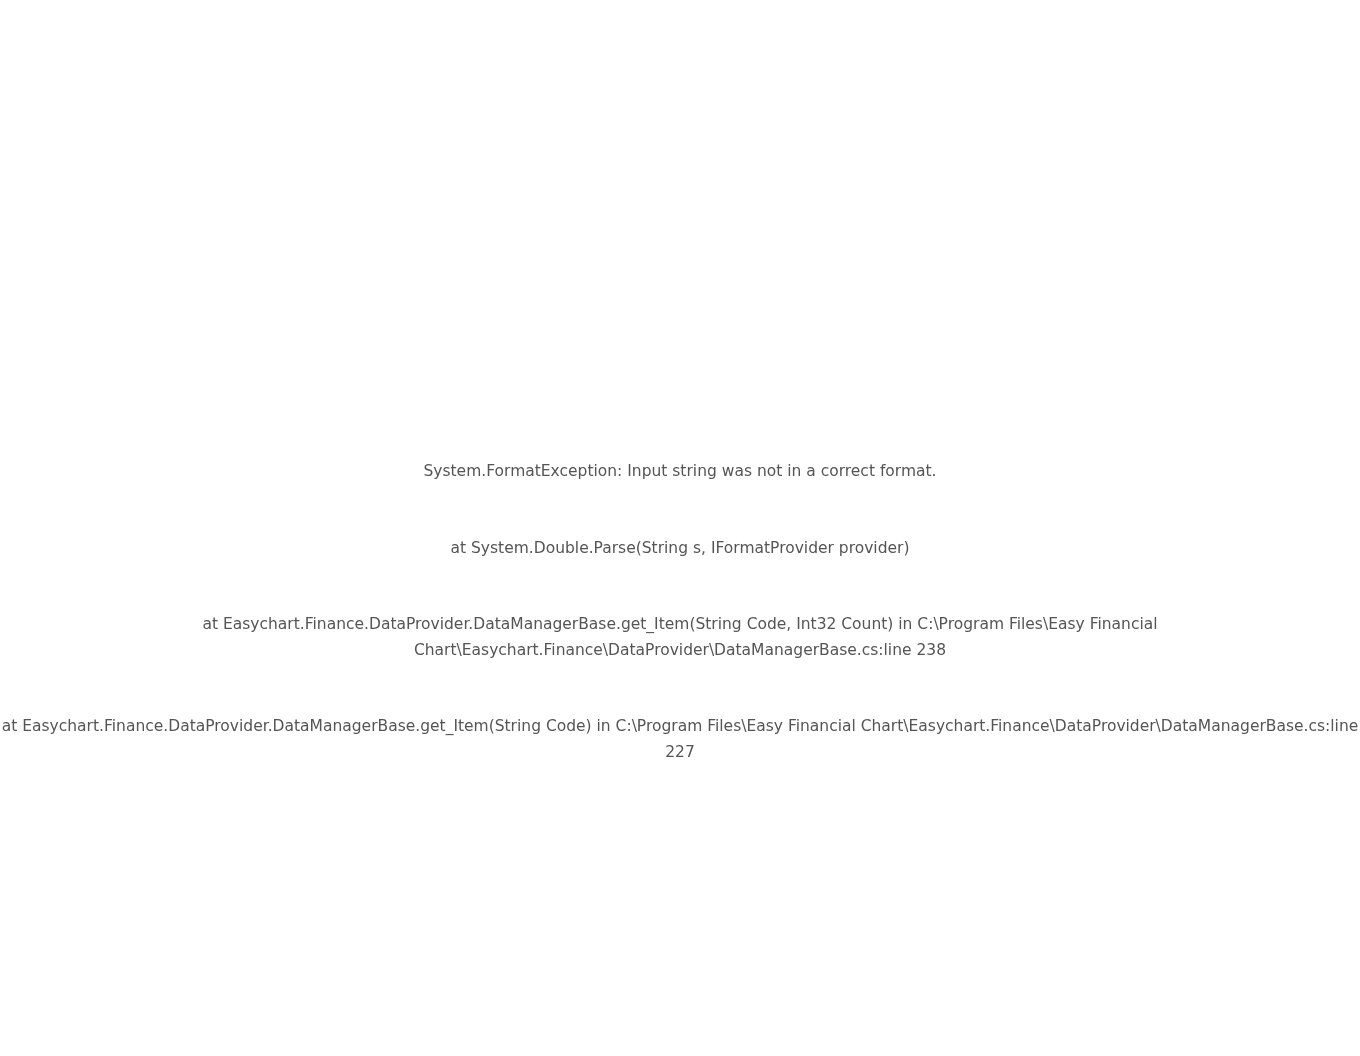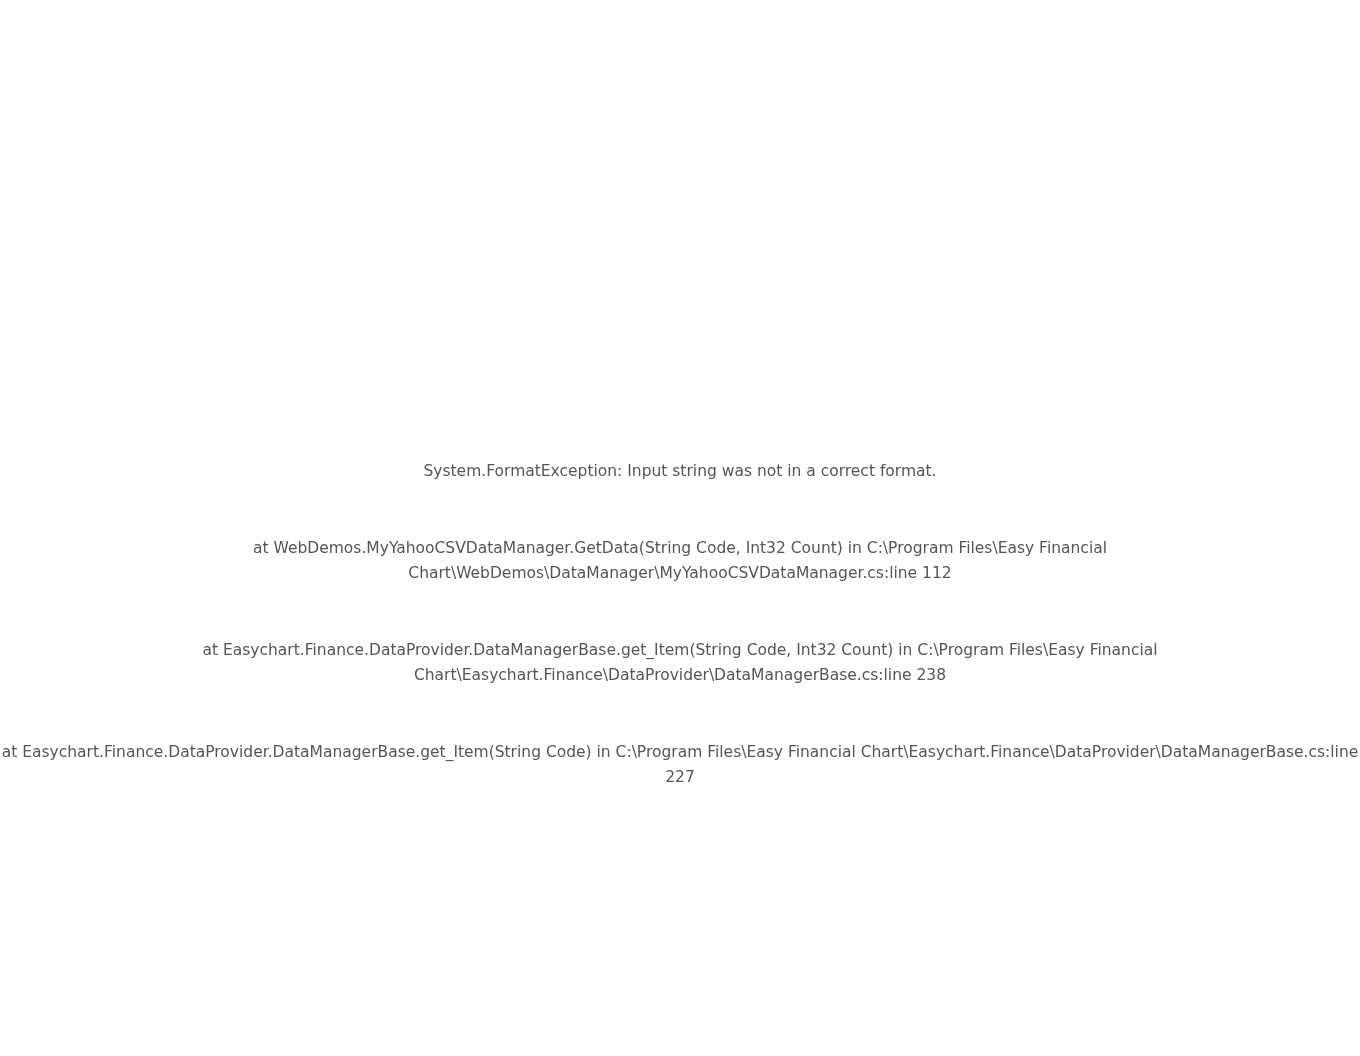--- a/index.html
+++ b/index.html
@@ -34,18 +34,18 @@
   .error-line {
     display: block;
   }
 </style>
 </head>
 <body>
 
 <div class="page">
   <div class="error-block">
     <span class="error-line">System.FormatException: Input string was not in a correct format.</span>
-    <span class="error-line">at WebDemos.MyYahooCSVDataManager.GetData(String Code, Int32 Count) in C:\Program Files\Easy Financial Chart\WebDemos\DataManager\MyYahooCSVDataManager.cs:line 112</span>
+    <span class="error-line">at System.Double.Parse(String s, IFormatProvider provider)</span>
     <span class="error-line">at Easychart.Finance.DataProvider.DataManagerBase.get_Item(String Code, Int32 Count) in C:\Program Files\Easy Financial Chart\Easychart.Finance\DataProvider\DataManagerBase.cs:line 238</span>
     <span class="error-line">at Easychart.Finance.DataProvider.DataManagerBase.get_Item(String Code) in C:\Program Files\Easy Financial Chart\Easychart.Finance\DataProvider\DataManagerBase.cs:line 227</span>
     
   </div>
 </div>
 
 </body></html>

